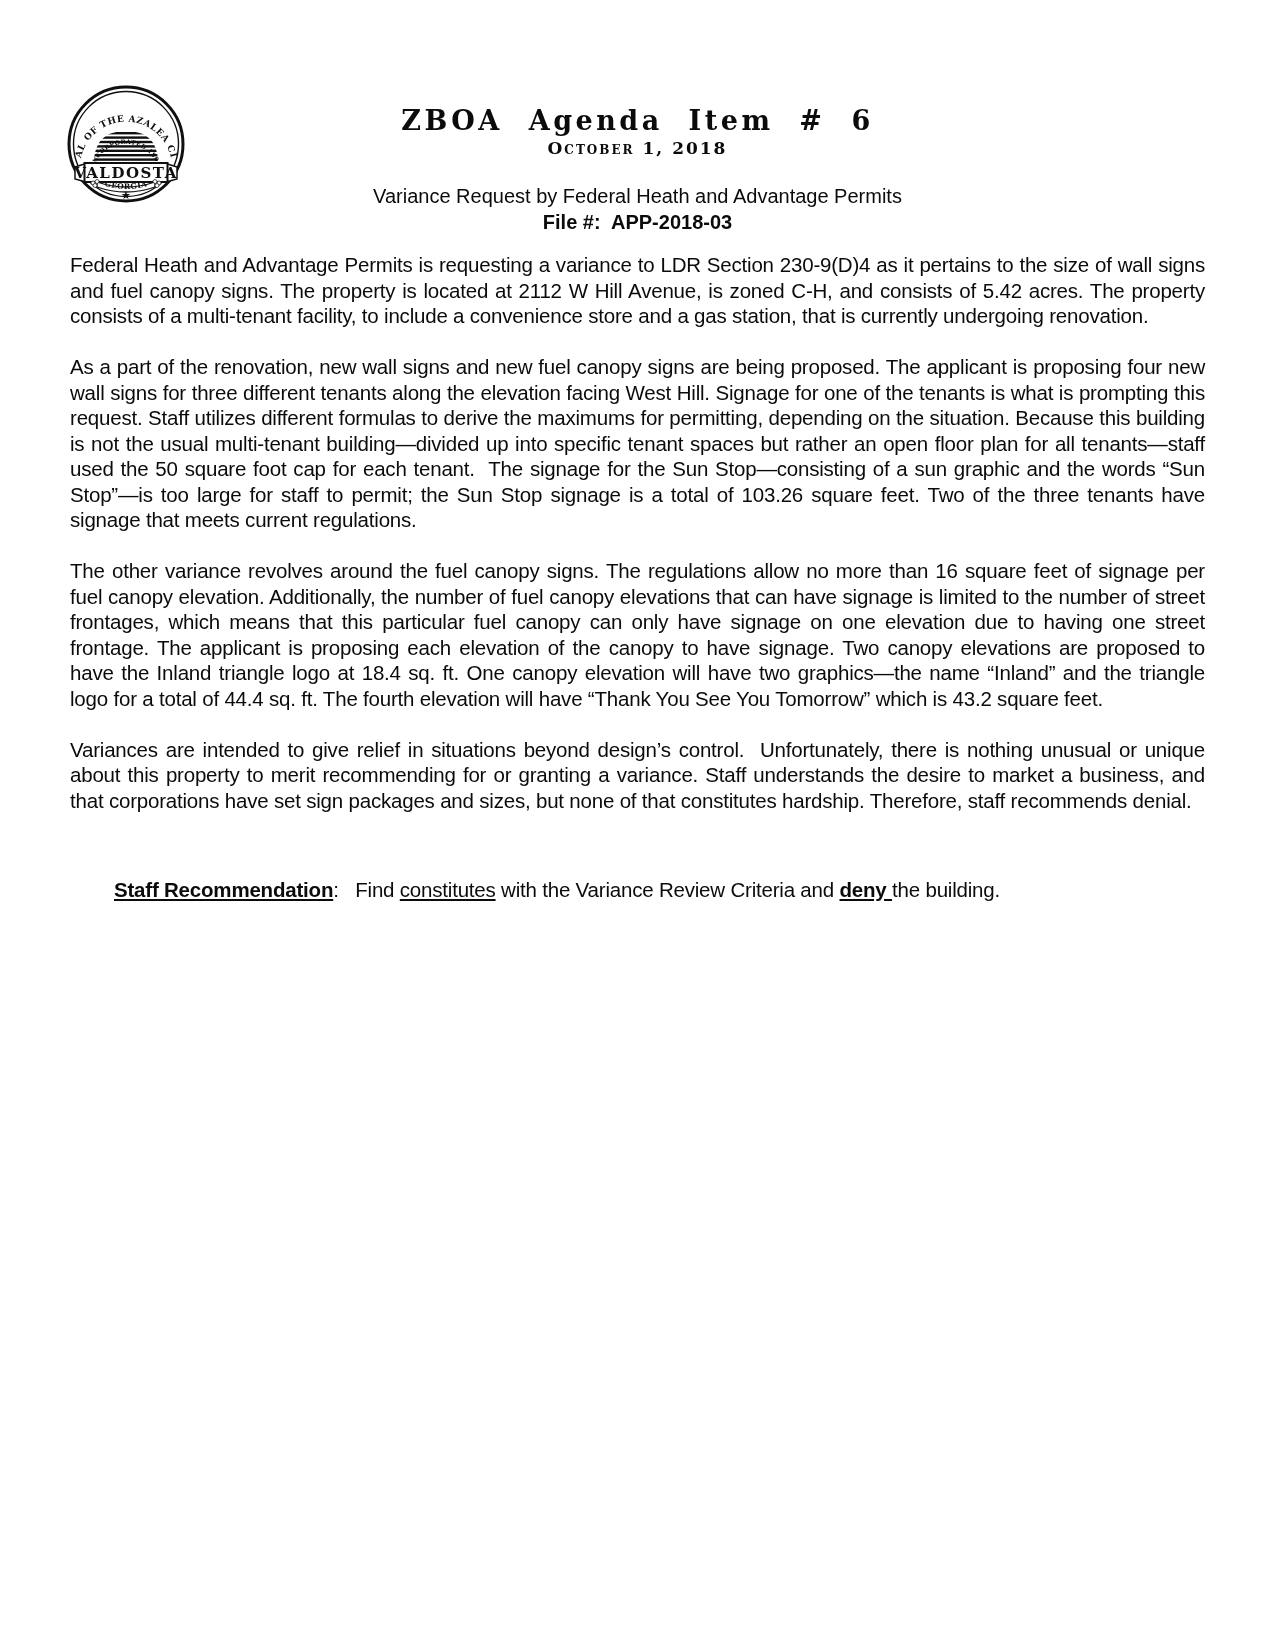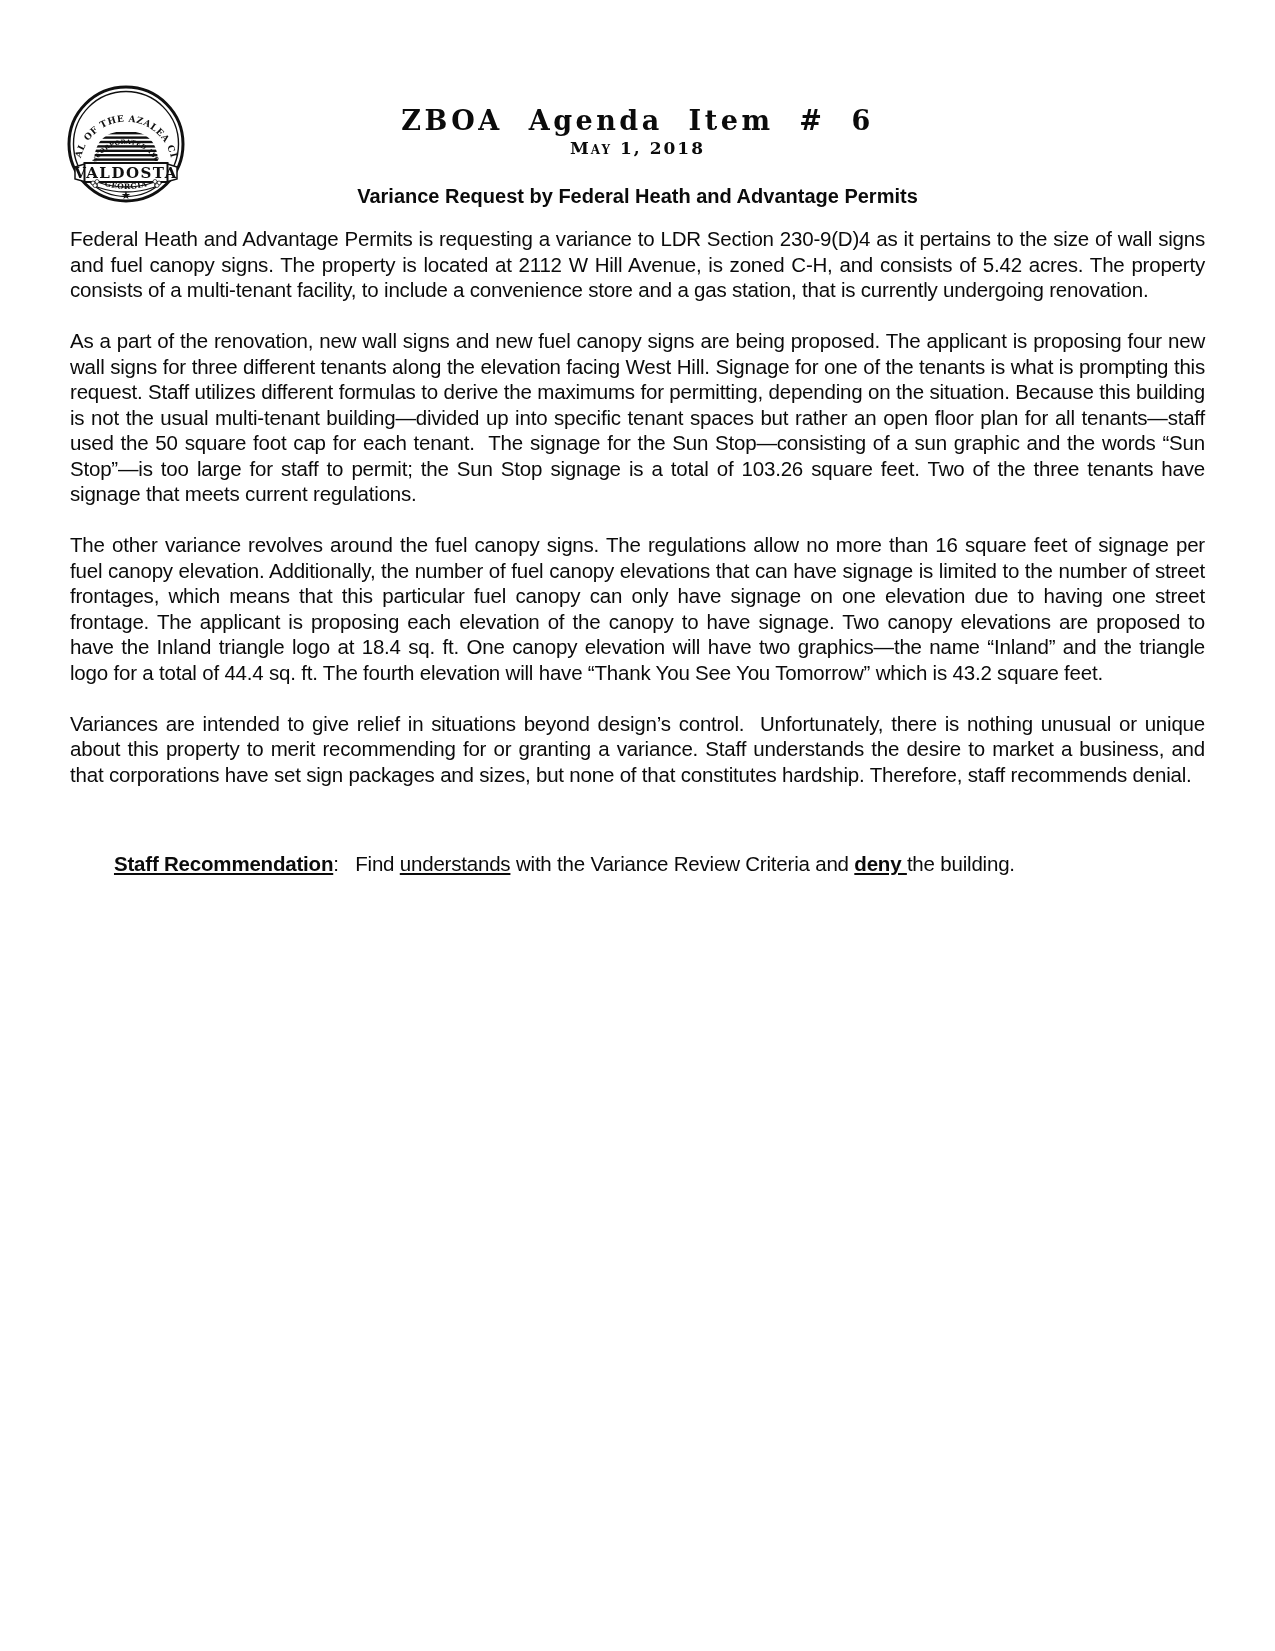--- a/index.html
+++ b/index.html
@@ -14,21 +14,21 @@
   .doc-title{
     font-family:"DejaVu Serif","Liberation Serif",serif;font-weight:700;
     font-size:27px;line-height:32px;letter-spacing:3.5px;word-spacing:13px;
     padding-top:20px;white-space:pre;
   }
   .doc-date{
     font-family:"DejaVu Serif","Liberation Serif",serif;font-weight:700;
     font-variant:small-caps;font-size:17px;line-height:23px;letter-spacing:2px;
   }
   .doc-subtitle{
-    font-weight:700;font-size:20px;line-height:26px;margin-top:23px;white-space:pre-wrap;
+    font-weight:400;font-size:20px;line-height:26px;margin-top:23px;white-space:pre-wrap;
   }
   .doc-fileno{font-weight:700;font-size:20px;line-height:26px;white-space:pre-wrap;}
   .body-text{
     margin-top:17px;font-size:20.5px;line-height:25.5px;letter-spacing:-0.2px;
     text-align:justify;
   }
   .body-text p{margin:0 0 25.5px 0;white-space:pre-wrap;}
   .rec{margin-top:38px;text-align:left;font-size:20.5px;line-height:26px;white-space:pre-wrap;}
   .b{font-weight:700;text-align:center;}
   .u{text-decoration:underline;}
@@ -94,29 +94,30 @@
       </g>
     </g>
 
     <text x="60" y="115" text-anchor="middle" font-family="DejaVu Sans, sans-serif" font-size="11">★</text>
   </svg>
 
   <div class="content">
 
     <div class="header-text">
       <div class="doc-title">ZBOA Agenda Item # 6</div>
-      <div class="doc-date">May 1, 2018</div>
+      <div class="doc-date">October 1, 2018</div>
       <div class="doc-subtitle">Variance Request by Federal Heath and Advantage Permits</div>
+      <div class="doc-fileno">File #:  APP-2018-03</div>
     </div>
 
     <div class="body-text">
       <p>Federal Heath and Advantage Permits is requesting a variance to LDR Section 230-9(D)4 as it pertains to the size of wall signs and fuel canopy signs. The property is located at 2112 W Hill Avenue, is zoned C-H, and consists of 5.42 acres. The property consists of a multi-tenant facility, to include a convenience store and a gas station, that is currently undergoing renovation.</p>
       <p>As a part of the renovation, new wall signs and new fuel canopy signs are being proposed. The applicant is proposing four new wall signs for three different tenants along the elevation facing West Hill. Signage for one of the tenants is what is prompting this request. Staff utilizes different formulas to derive the maximums for permitting, depending on the situation. Because this building is not the usual multi-tenant building—divided up into specific tenant spaces but rather an open floor plan for all tenants—staff used the 50 square foot cap for each tenant.  The signage for the Sun Stop—consisting of a sun graphic and the words “Sun Stop”—is too large for staff to permit; the Sun Stop signage is a total of 103.26 square feet. Two of the three tenants have signage that meets current regulations.</p>
       <p>The other variance revolves around the fuel canopy signs. The regulations allow no more than 16 square feet of signage per fuel canopy elevation. Additionally, the number of fuel canopy elevations that can have signage is limited to the number of street frontages, which means that this particular fuel canopy can only have signage on one elevation due to having one street frontage. The applicant is proposing each elevation of the canopy to have signage. Two canopy elevations are proposed to have the Inland triangle logo at 18.4 sq. ft. One canopy elevation will have two graphics—the name “Inland” and the triangle logo for a total of 44.4 sq. ft. The fourth elevation will have “Thank You See You Tomorrow” which is 43.2 square feet.</p>
       <p>Variances are intended to give relief in situations beyond design’s control.  Unfortunately, there is nothing unusual or unique about this property to merit recommending for or granting a variance. Staff understands the desire to market a business, and that corporations have set sign packages and sizes, but none of that constitutes hardship. Therefore, staff recommends denial.</p>
 
       <div class="rec">
-        <span class="b u">Staff Recommendation</span><span>:   </span><span>Find </span><span class="u">understands</span><span> with the Variance Review Criteria and </span><span class="b u">deny </span><span>the building.</span>
+        <span class="b u">Staff Recommendation</span><span>:   </span><span>Find </span><span class="u">constitutes</span><span> with the Variance Review Criteria and </span><span class="b u">deny </span><span>the building.</span>
       </div>
     </div>
 
   </div>
 </div>
 
 </body></html>

